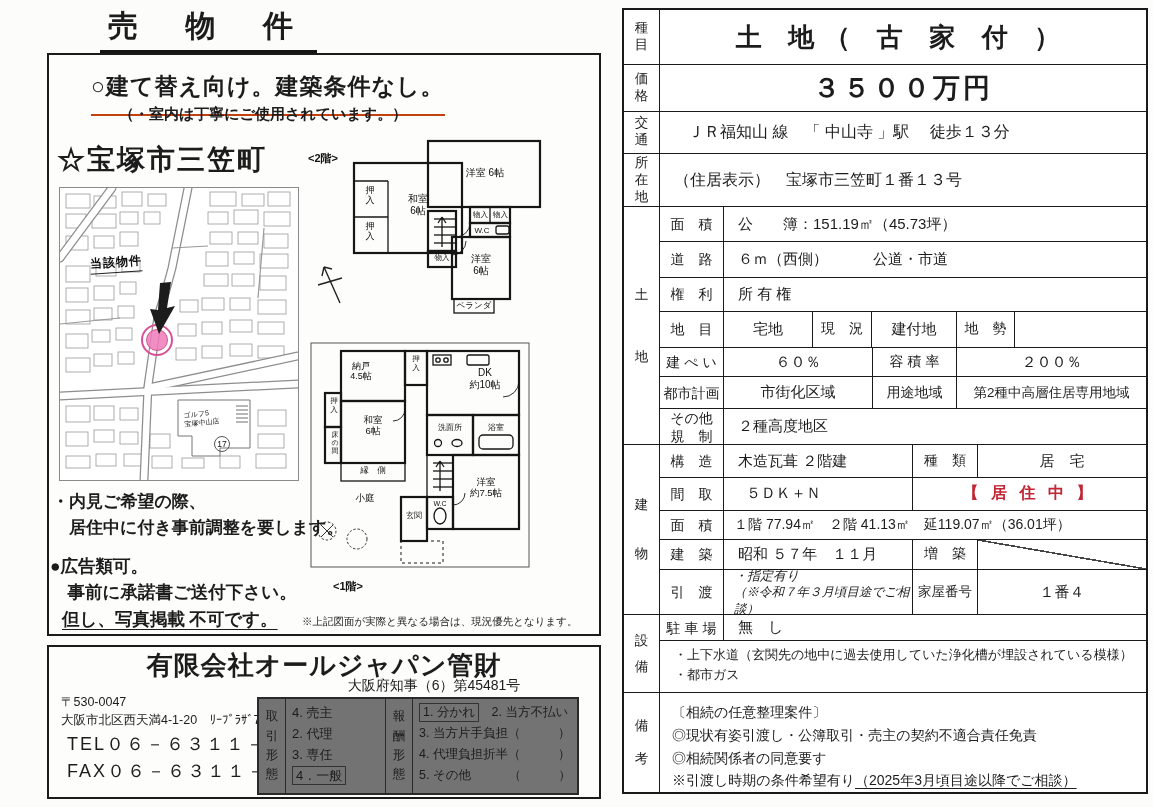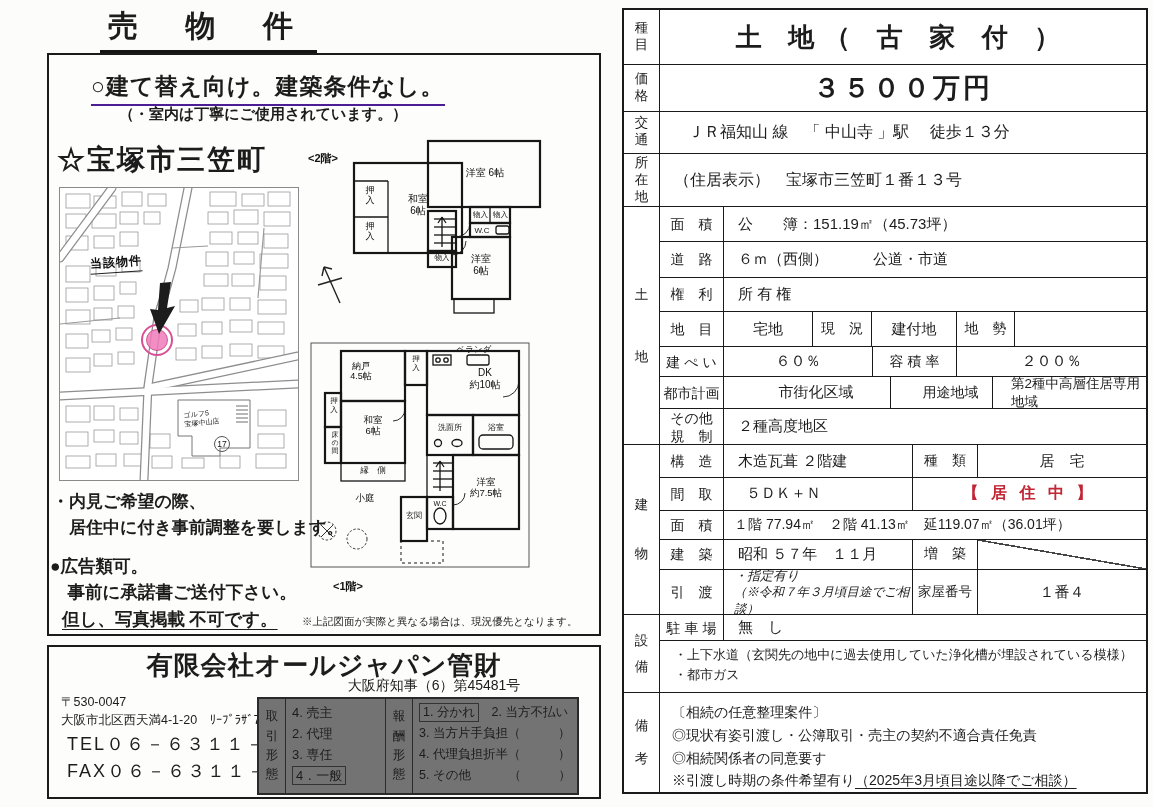--- a/index.html
+++ b/index.html
@@ -6,21 +6,21 @@
   body{background:#e9e9e6;font-family:"Liberation Sans",sans-serif;color:#1c1c1c;}
   #stage{position:relative;width:1153px;height:807px;background:#fcfcfa;overflow:hidden;}
   .abs{position:absolute;}
   .serif{font-family:"Liberation Serif","DejaVu Serif",serif;}
 
   
   #doc-title{left:100px;top:6px;font-size:30px;font-weight:bold;letter-spacing:20px;
     border-bottom:3px solid #151515;padding:0 4px 3px 8px;}
   #left-box{left:47px;top:53px;width:550px;height:579px;border:2px solid #1b1b1b;background:#fdfdfc;}
   #headline{left:42px;top:16px;font-size:23px;font-weight:bold;letter-spacing:1px;
-    border-bottom:2px solid #4c1d95;padding-bottom:2px;}
+    border-bottom:2px solid #c2410c;padding-bottom:12px;}
   #headline-sub{left:70px;top:50px;font-size:15px;font-weight:bold;}
   #loc-title{left:8px;top:86px;font-size:28px;font-weight:bold;letter-spacing:2px;}
 
   
   #map{left:10px;top:132px;width:238px;height:292px;border:1px solid #8a8a8a;background:#fff;}
   #map .mlbl{position:absolute;color:#101010;}
   #map-marker-label{left:30px;top:66px;font-size:12px;font-weight:bold;transform:rotate(-4deg);
     border-bottom:1.5px solid #222;padding-bottom:1px;letter-spacing:1px;}
   #map-golf-label{left:124px;top:222px;font-size:7px;line-height:1.25;white-space:pre-line;transform:rotate(-6deg);color:#444;}
   #map-17{left:154px;top:248px;width:14px;height:14px;border:1px solid #555;border-radius:50%;
@@ -241,21 +241,21 @@
       <div class="plbl vert" style="left:64px;top:86px;font-size:9px;">押入</div>
       <div class="plbl" style="left:94px;top:58px;width:48px;font-size:10px;">和室
 6帖</div>
       <div class="plbl" style="left:150px;top:32px;width:70px;font-size:10px;">洋室 6帖</div>
       <div class="plbl" style="left:171px;top:76px;width:19px;font-size:7.5px;">物入</div>
       <div class="plbl" style="left:191px;top:76px;width:19px;font-size:7.5px;">物入</div>
       <div class="plbl" style="left:171px;top:91px;width:22px;font-size:8px;">W.C</div>
       <div class="plbl" style="left:130px;top:119px;width:24px;font-size:7.5px;">物入</div>
       <div class="plbl" style="left:156px;top:118px;width:50px;font-size:10px;">洋室
 6帖</div>
-      <div class="plbl" style="left:155px;top:166px;width:38px;font-size:8.5px;margin-top:44px;">ベランダ</div>
+      <div class="plbl" style="left:155px;top:166px;width:38px;font-size:8.5px;">ベランダ</div>
     </div>
 
     <div id="plan1f" class="abs plan">
       <svg width="292" height="240" viewBox="0 0 292 240">
         <rect x="6" y="8" width="218" height="224" fill="none" stroke="#555" stroke-width="1"></rect>
         <g fill="none" stroke="#161616" stroke-width="2.2">
           <rect x="36" y="16" width="64" height="50"></rect>
           <rect x="100" y="16" width="22" height="34"></rect>
           <rect x="122" y="16" width="92" height="64"></rect>
           <rect x="20" y="58" width="16" height="34"></rect>
@@ -407,21 +407,21 @@
           <div class="cellc" style="width:59px;font-size:14px;">現　況</div>
           <div class="cellc" style="width:85px;">建付地</div>
           <div class="cellc" style="width:58px;font-size:14px;">地　勢</div>
         </div>
         <div class="sub" style="height:30px;">
           <div class="attrc">建 ぺ い</div>
           <div class="cellc" style="width:149px;">６０％</div>
           <div class="cellc" style="width:84px;font-size:14px;">容 積 率</div>
           <div class="valc" style="justify-content:center;padding-left:0;">２００％</div>
         </div>
-        <div class="sub" style="height:32px;gap:18px;">
+        <div class="sub" style="height:32px;">
           <div class="attrc">都市計画</div>
           <div class="cellc" style="width:149px;">市街化区域</div>
           <div class="cellc" style="width:84px;font-size:14px;">用途地域</div>
           <div class="valc" style="justify-content:center;padding-left:0;font-size:13.5px;">第2種中高層住居専用地域</div>
         </div>
         <div class="sub" style="height:35px;">
           <div class="attrc">その他
 規　制</div>
           <div class="valc">２種高度地区</div>
         </div>

